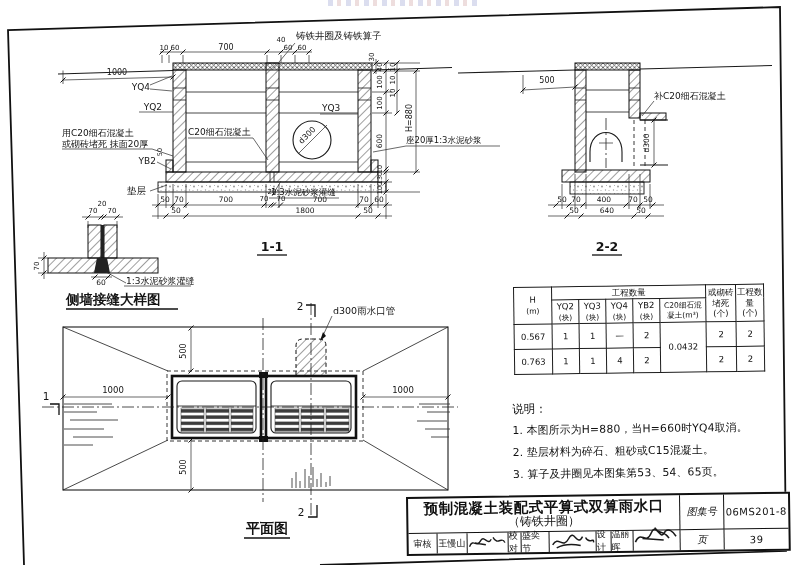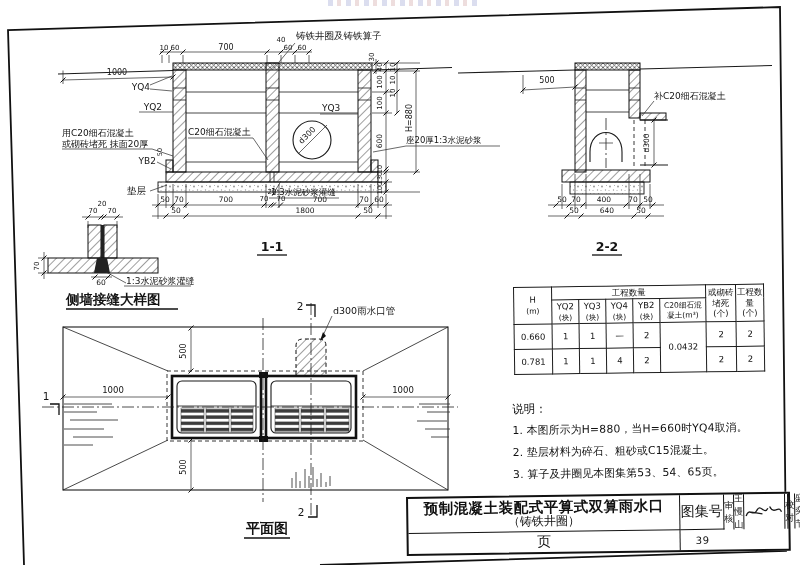--- a/index.html
+++ b/index.html
@@ -43,21 +43,21 @@
   
   #tblock{position:absolute;left:406px;top:497px;width:384px;height:59px;border:2px solid #111;
     box-sizing:border-box;display:grid;grid-template-columns:272px 44px 64px;grid-template-rows:35px 20px;
     transform:rotate(-0.8deg);transform-origin:left top;background:#fff;}
   #tblock .cell{border-right:1px solid #111;border-bottom:1px solid #111;box-sizing:border-box;
     display:flex;align-items:center;justify-content:center;overflow:visible;}
   #tblock .nob{border-bottom:none;} #tblock .nor{border-right:none;}
   .ttl{display:flex;flex-direction:column;align-items:center;justify-content:center;line-height:1.15;}
   .ttl .l1{font-size:14.5px;font-weight:700;letter-spacing:.5px;}
   .ttl .l2{font-size:12px;font-weight:400;}
-  .lbl{font-size:14px;} .val{font-size:10px;letter-spacing:.5px;}
+  .lbl{font-size:10px;font-style:italic;} .val{font-size:10px;letter-spacing:.5px;}
   .sigrow{display:flex;height:100%;}
   .sigrow .sc{border-right:1px solid #111;box-sizing:border-box;display:flex;
     align-items:center;justify-content:center;font-size:9px;overflow:visible;}
   .sigrow .sc:last-child{border-right:none;}
 </style>
 </head>
 <body>
 
 <div id="sheet">
 
@@ -291,31 +291,31 @@
       <td rowspan="2"><span>工程数量</span><br><span>(个)</span></td>
     </tr>
     <tr style="height:24px">
       <td><span>YQ2</span><br><span class="small">(块)</span></td>
       <td><span>YQ3</span><br><span class="small">(块)</span></td>
       <td><span>YQ4</span><br><span class="small">(块)</span></td>
       <td><span>YB2</span><br><span class="small">(块)</span></td>
       <td class="small"><span>C20细石混</span><br><span>凝土(m³)</span></td>
     </tr>
     <tr style="height:25px">
-      <td>0.660</td>
+      <td>0.567</td>
       <td>1</td>
       <td>1</td>
       <td>—</td>
       <td>2</td>
       <td rowspan="2">0.0432</td>
       <td>2</td>
       <td>2</td>
     </tr>
     <tr style="height:25px">
-      <td>0.781</td>
+      <td>0.763</td>
       <td>1</td>
       <td>1</td>
       <td>4</td>
       <td>2</td>
       <td>2</td>
       <td>2</td>
     </tr>
   </tbody>
       </table>
 </div>
@@ -326,20 +326,21 @@
   <div class="ni">2. 垫层材料为碎石、粗砂或C15混凝土。</div>
   <div class="ni">3. 算子及井圈见本图集第53、54、65页。</div>
 </div>
 
 <div id="tblock">
   <div class="cell ttl">
     <div class="l1">预制混凝土装配式平算式双算雨水口</div>
     <div class="l2">（铸铁井圈）</div>
   </div>
   <div class="cell lbl">图集号</div>
+  <div class="cell val nor">06MS201-8</div>
   <div class="cell nob" style="padding:0;">
     <div class="sigrow" style="width:100%;">
       <div class="sc" style="width:39px">审核</div>
       <div class="sc" style="width:42px">王慢山</div>
       <div class="sc" style="width:43px">
         <svg width="40" height="18" viewBox="0 0 44 18">
               <path d="M2,13 C6,3 10,15 14,7 S22,13 26,5 M8,9 L20,11 M28,3 C33,13 38,1 41,9" stroke="#1a1a1a" stroke-width="1.5" fill="none"></path>
             </svg>
       </div>
       <div class="sc" style="width:18px">校对</div>

